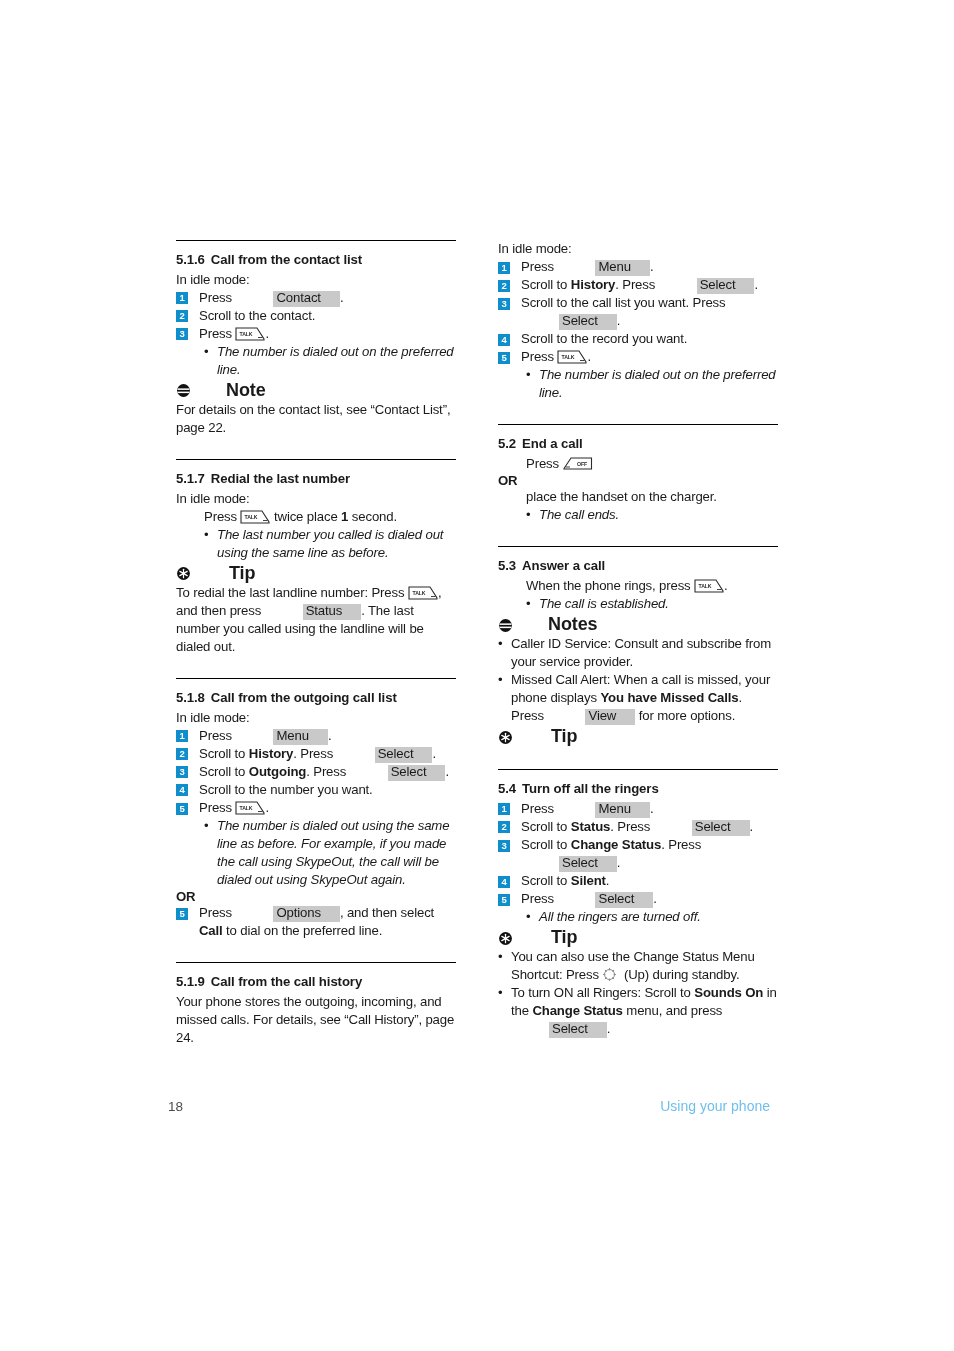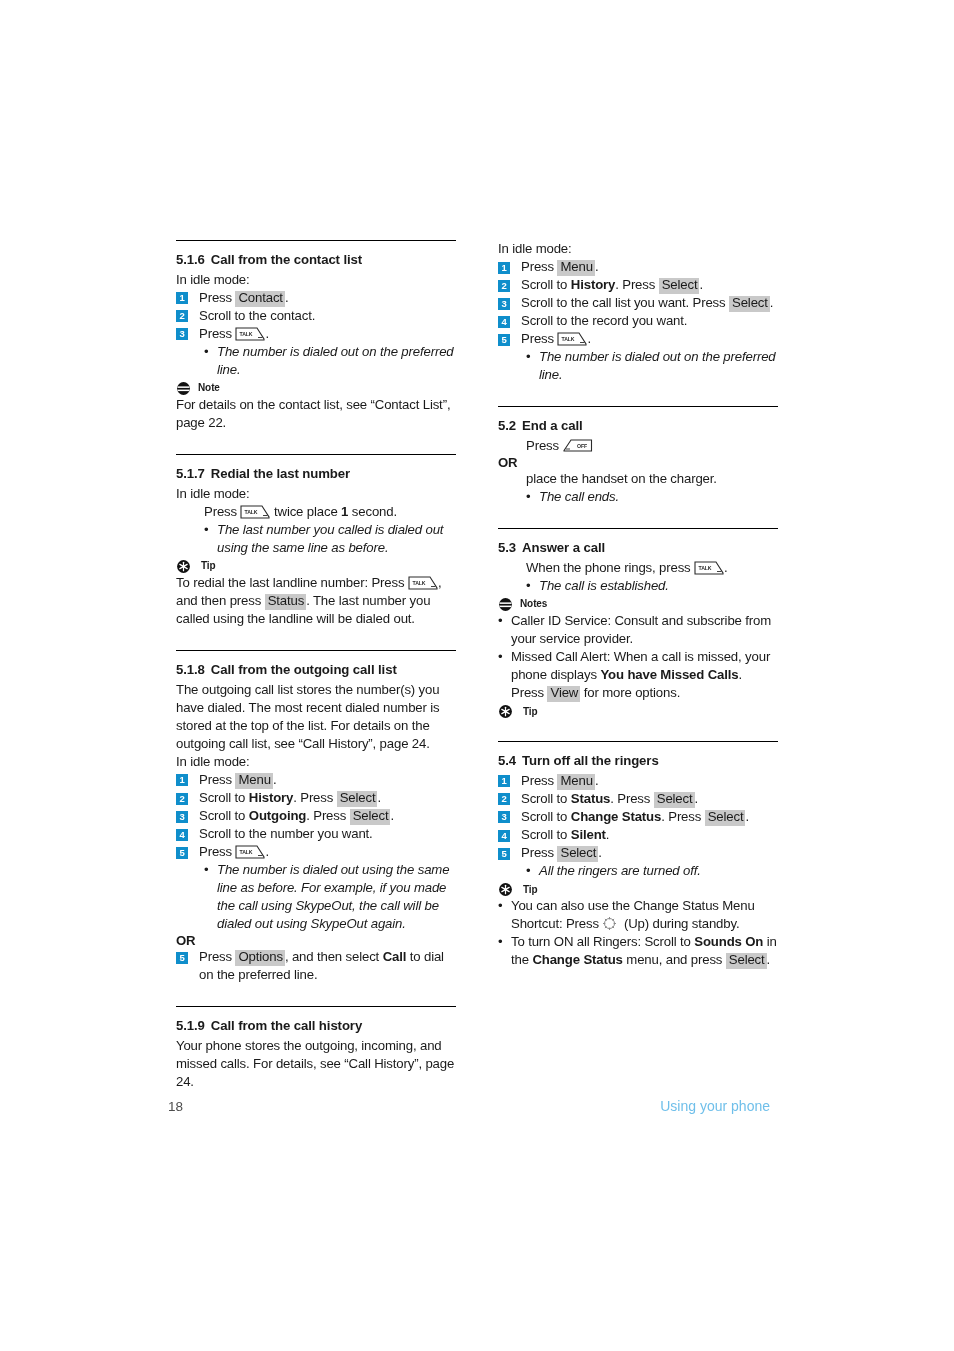--- a/index.html
+++ b/index.html
@@ -89,43 +89,45 @@
     width: 13px;
     text-align: left;
   }
   .bullet .btxt { flex: 1 1 auto; }
   .bullet.sub { margin-left: 28px; }
   .bullet.sub .btxt { font-style: italic; }
 
   
   .sk {
     background: #c9c9c9;
-    padding: 0 2px 1px 3px;
+    padding: 0 19px 1px 3px;
     display: inline-block;
     line-height: 1.13;
     font-size: 13.2px;
     letter-spacing: -0.15px;
+    margin-left: 38px;
   }
 
   
   .key {
     display: inline-block;
     position: relative;
     vertical-align: -3px;
   }
   .key svg { display: block; }
 
   
   .cal {
     display: flex;
     align-items: center;
-    font-size: 10px;
+    font-size: 18px;
     font-weight: bold;
     margin: 1px 0 0 0;
     letter-spacing: -0.1px;
+    gap: 28px;
   }
   .cal .ico {
     flex: 0 0 auto;
     width: 15px;
     height: 15px;
     margin-right: 7px;
     margin-top: 1px;
   }
   .cal .ico svg { display: block; }
   .cal .lbl { }
@@ -249,21 +251,20 @@
               <text x="11" y="8.6" font-family="Liberation Sans, sans-serif" font-size="5.2" font-weight="bold" text-anchor="middle" fill="#2b2b2b">TALK</text>
               <path d="M23,10.5 L27.5,10.5" stroke="#2b2b2b" stroke-width="0.9"></path>
             </svg></span><span>, and then press </span><span class="sk">Status</span><span>. The last number you called using the landline will be dialed out.</span></p>
 
       <div class="gap-sec"></div>
 
       <div class="rule"></div>
       <div class="h-sec">
         <span class="num">5.1.8</span><span>Call from the outgoing call list</span>
       </div>
-      <p class="para">The outgoing call list stores the number(s) you have dialed. The most recent dialed number is stored at the top of the list. For details on the outgoing call list, see “Call History”, page 24.</p>
       <p class="para">In idle mode:</p>
 
       <div class="steps">
         <div class="step">
           <span class="step-num">1</span>
           <span class="step-body"><span>Press </span><span class="sk">Menu</span><span>.</span></span>
         </div>
         <div class="step">
           <span class="step-num">2</span>
           <span class="step-body"><span>Scroll to </span><b>History</b><span>. Press </span><span class="sk">Select</span><span>.</span></span>

